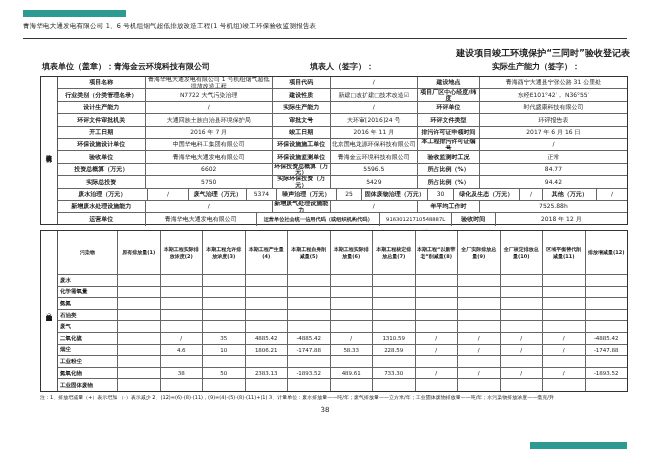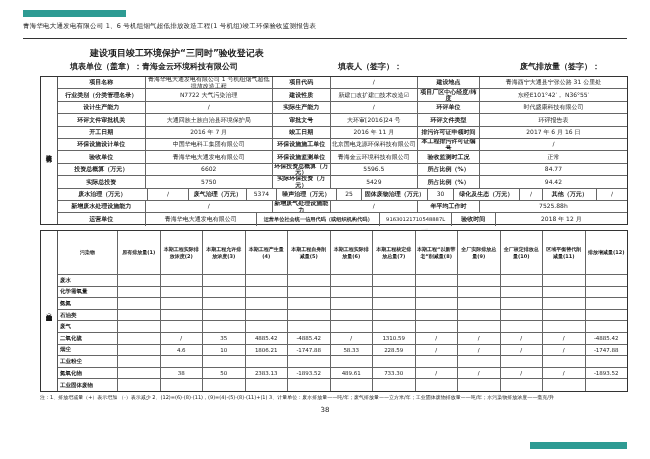--- a/index.html
+++ b/index.html
@@ -4,22 +4,22 @@
 <style>
   html,body{margin:0;padding:0;}
   body{
     width:650px;height:459px;background:#ffffff;position:relative;overflow:hidden;
     font-family:"DejaVu Sans",sans-serif;color:#1c1c1c;
   }
   .abs{position:absolute;}
   .teal{background:var(--accent,#2e9b93);}
   .hdr-line{left:23px;top:22px;width:604px;font-size:6.5px;color:#222;letter-spacing:.2px;}
   .hrule{left:23px;top:38px;width:604px;border-top:1px solid #333;height:0;}
-  .title{left:90px;top:47px;width:540px;text-align:left;font-size:9px;font-weight:bold;}
-  .subline{top:61px;font-size:8px;font-weight:bold;margin-left:28px;}
+  .title{left:90px;top:47px;width:540px;text-align:right;font-size:9px;font-weight:bold;}
+  .subline{top:61px;font-size:8px;font-weight:bold;}
   .fill-unit{left:42px;}
   .fill-person{left:310px;}
   .handler{left:492px;}
 
   
   .tbl{left:40px;width:588px;border:1px solid #333;box-sizing:border-box;display:flex;background:#fff;}
   .side{flex:0 0 16px;border-right:1px solid #555;display:flex;align-items:center;justify-content:center;
         writing-mode:vertical-rl;text-orientation:upright;font-weight:bold;font-size:6px;letter-spacing:1px;
         overflow:hidden;line-height:1;}
   .sideB{font-size:5.2px;letter-spacing:0;}
@@ -64,21 +64,21 @@
 
 <div class="abs teal" style="left:23px;top:10px;width:103px;height:7px;"></div>
 <div class="abs teal" style="left:530px;top:442px;width:97px;height:7px;"></div>
 
 <div class="abs hdr-line">青海华电大通发电有限公司 1、6 号机组烟气超低排放改造工程(1 号机组)竣工环保验收监测报告表</div>
 <div class="abs hrule"></div>
 
 <div class="abs title">建设项目竣工环境保护“三同时”验收登记表</div>
 <div class="abs subline fill-unit">填表单位（盖章）：青海金云环境科技有限公司</div>
 <div class="abs subline fill-person">填表人（签字）：</div>
-<div class="abs subline handler">废气排放量（签字）：</div>
+<div class="abs subline handler">实际生产能力（签字）：</div>
 
 <div class="abs wm wm1">非</div>
 <div class="abs wm wm2">非</div>
 <div class="abs seal"></div>
 
 <div class="abs tbl" style="top:76px;height:149px;">
   <div class="side">建设项目</div>
   <div class="rows">
     <div class="row ra">
       <div class="c lab" style="width:88px">项目名称</div>

